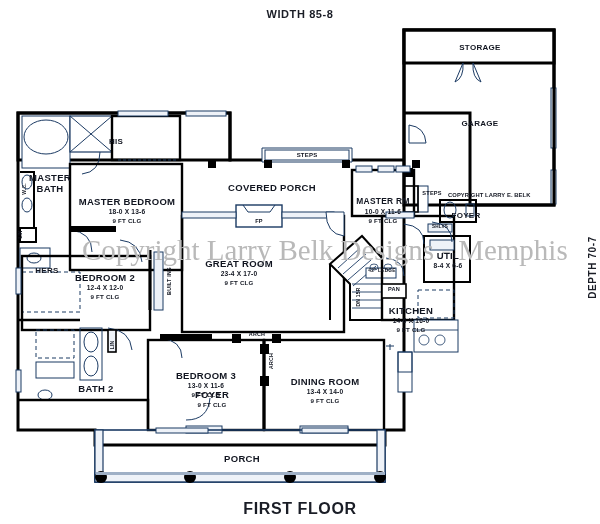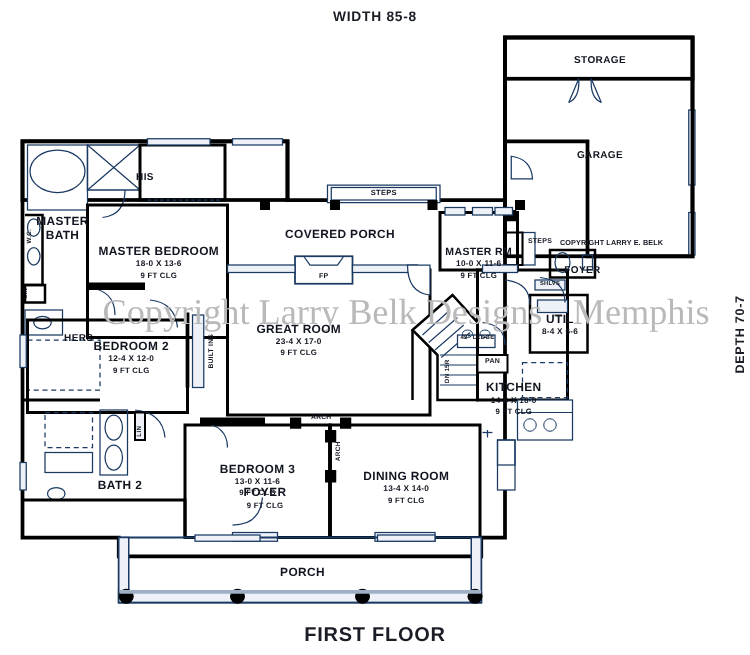--- a/index.html
+++ b/index.html
@@ -252,21 +252,21 @@
 
   <div class="rm" style="left:10px; top:172px; width:80px;">
     <div class="nm">MASTER</div>
     <div class="nm">BATH</div>
   </div>
 
   <div class="rm sm" style="left:95px; top:136px; width:42px;">
     <div class="nm">HIS</div>
   </div>
 
-  <div class="rm sm" style="left:22px; top:265px; width:50px;padding-left:16px;">
+  <div class="rm sm" style="left:22px; top:265px; width:50px;">
     <div class="nm">HERS</div>
   </div>
 
   <div class="rm" style="left:74px; top:196px; width:106px;">
     <div class="nm">MASTER BEDROOM</div>
     <div class="dim">18-0 X 13-6</div>
     <div class="clg">9 FT CLG</div>
   </div>
 
   <div class="rm" style="left:62px; top:272px; width:86px;">

